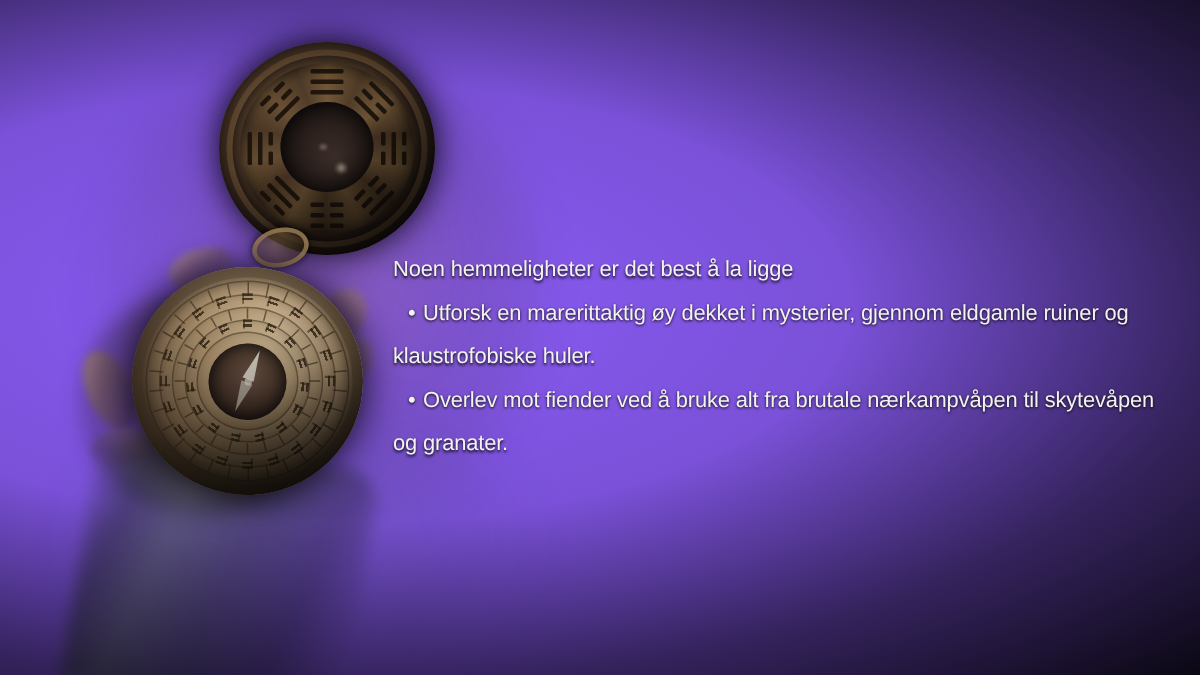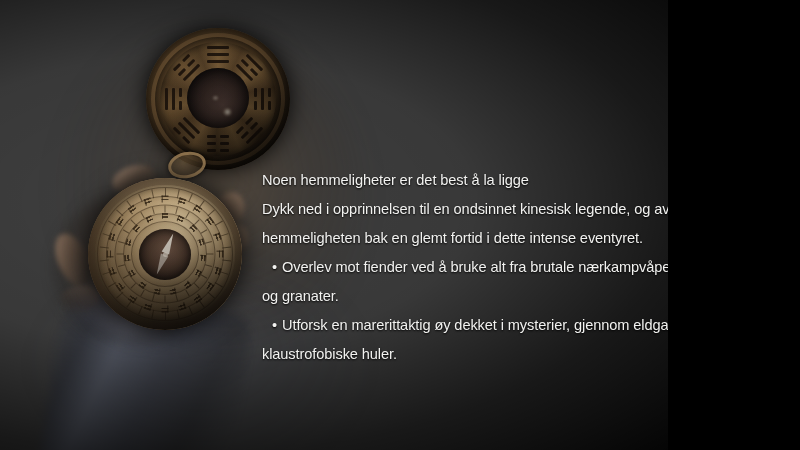--- a/index.html
+++ b/index.html
@@ -3,23 +3,23 @@
 <meta charset="utf-8">
 <title>Game Description</title>
 <style>
   html, body {
     margin: 0;
     padding: 0;
     background: #000;
   }
   #screen {
     position: relative;
-    width: 668px;
+    width: 800px;
     height: 450px;
-    background: #404040;
+    background: #8b5cf6;
     overflow: hidden;
     font-family: "Liberation Sans", sans-serif;
   }
 
   
   .glow-warm {
     position: absolute;
     left: 60px;
     top: 30px;
     width: 300px;
@@ -678,18 +678,17 @@
       <div class="needle-pin"></div>
     </div>
     <div class="dial-case"></div>
     <div class="dial-shade"></div>
   </div>
 
   <div class="vignette"></div>
 
   <div class="copy">
     <p class="tagline">Noen hemmeligheter er det best å la ligge</p>
-    <p class="body">Dykk ned i opprinnelsen til en ondsinnet kinesisk legende, og avdekk hemmeligheten bak en glemt fortid i dette intense eventyret.</p>
+    <p class="feature"><span class="dot">•</span><span>Utforsk en marerittaktig øy dekket i mysterier, gjennom eldgamle ruiner og klaustrofobiske huler.</span></p>
     <p class="feature"><span class="dot">•</span><span>Overlev mot fiender ved å bruke alt fra brutale nærkampvåpen til skytevåpen og granater.</span></p>
-    <p class="feature"><span class="dot">•</span><span>Utforsk en marerittaktig øy dekket i mysterier, gjennom eldgamle ruiner og klaustrofobiske huler.</span></p>
   </div>
 
 </div>
 
 </body></html>

